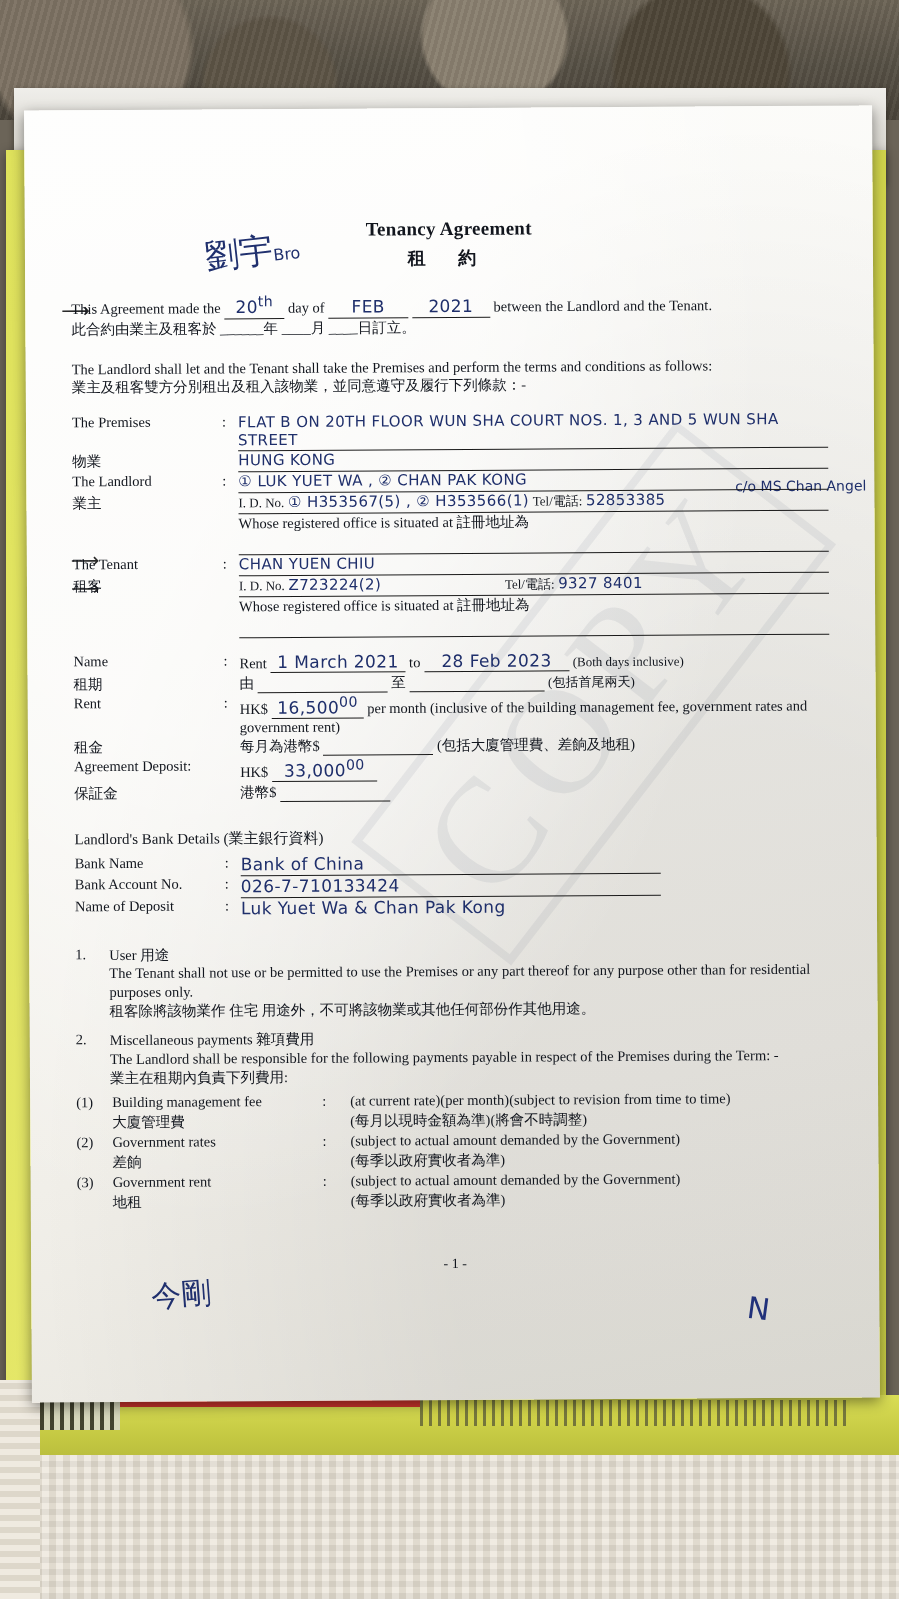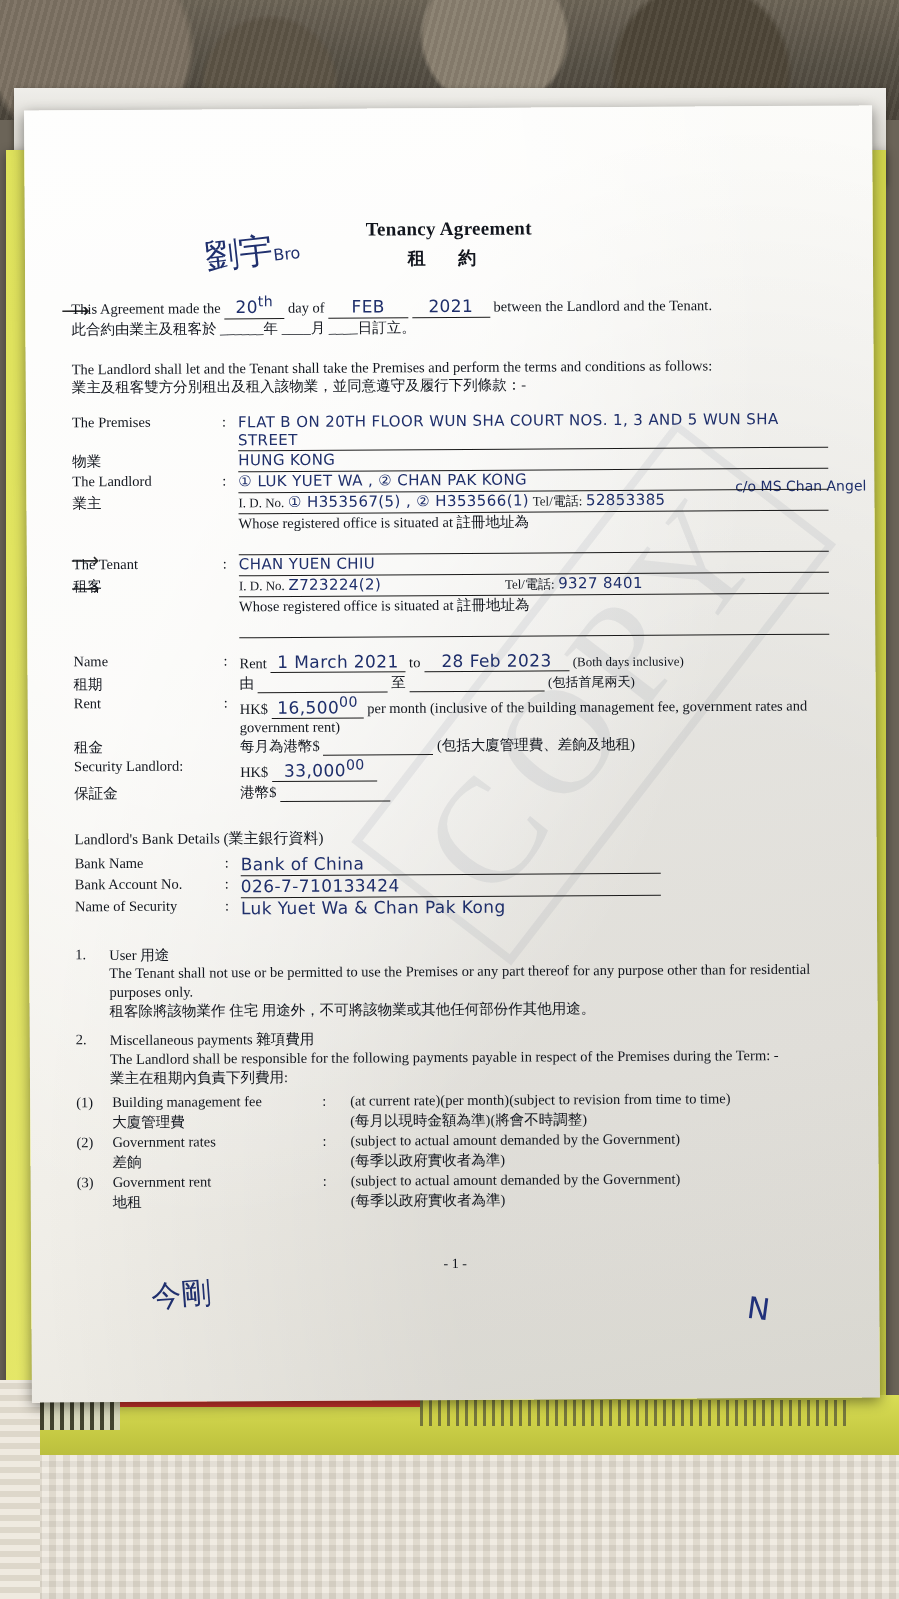--- a/index.html
+++ b/index.html
@@ -365,21 +365,21 @@
         <tr>
           <td class="lbl">租金</td>
           <td class="colon"></td>
           <td>
             <span>每月為港幣$</span>
             <span class="ul" style="width:110px">&nbsp;</span>
             <span>(包括大廈管理費、差餉及地租)</span>
           </td>
         </tr>
         <tr>
-          <td class="lbl">Security Landlord:</td>
+          <td class="lbl">Agreement Deposit:</td>
           <td class="colon"></td>
           <td>
             <span>HK$</span>
             <span class="ul hw hw-lg" style="width:105px"><span>33,000</span><sup>00</sup></span>
           </td>
         </tr>
         <tr>
           <td class="lbl">保証金</td>
           <td class="colon"></td>
           <td>
@@ -400,21 +400,21 @@
             <td class="line" style="width:420px"><span class="hw hw-lg">Bank of China</span></td>
             <td></td>
           </tr>
           <tr>
             <td class="lbl">Bank Account No.</td>
             <td class="colon">:</td>
             <td class="line" style="width:420px"><span class="hw hw-lg">026-7-710133424</span></td>
             <td></td>
           </tr>
           <tr>
-            <td class="lbl">Name of Security</td>
+            <td class="lbl">Name of Deposit</td>
             <td class="colon">:</td>
             <td class="noline" style="width:420px"><span class="hw hw-lg">Luk Yuet Wa &amp; Chan Pak Kong</span></td>
             <td></td>
           </tr>
         </tbody>
           </table>
       </div>
 
       <div class="clauses">
         <div class="clause">

